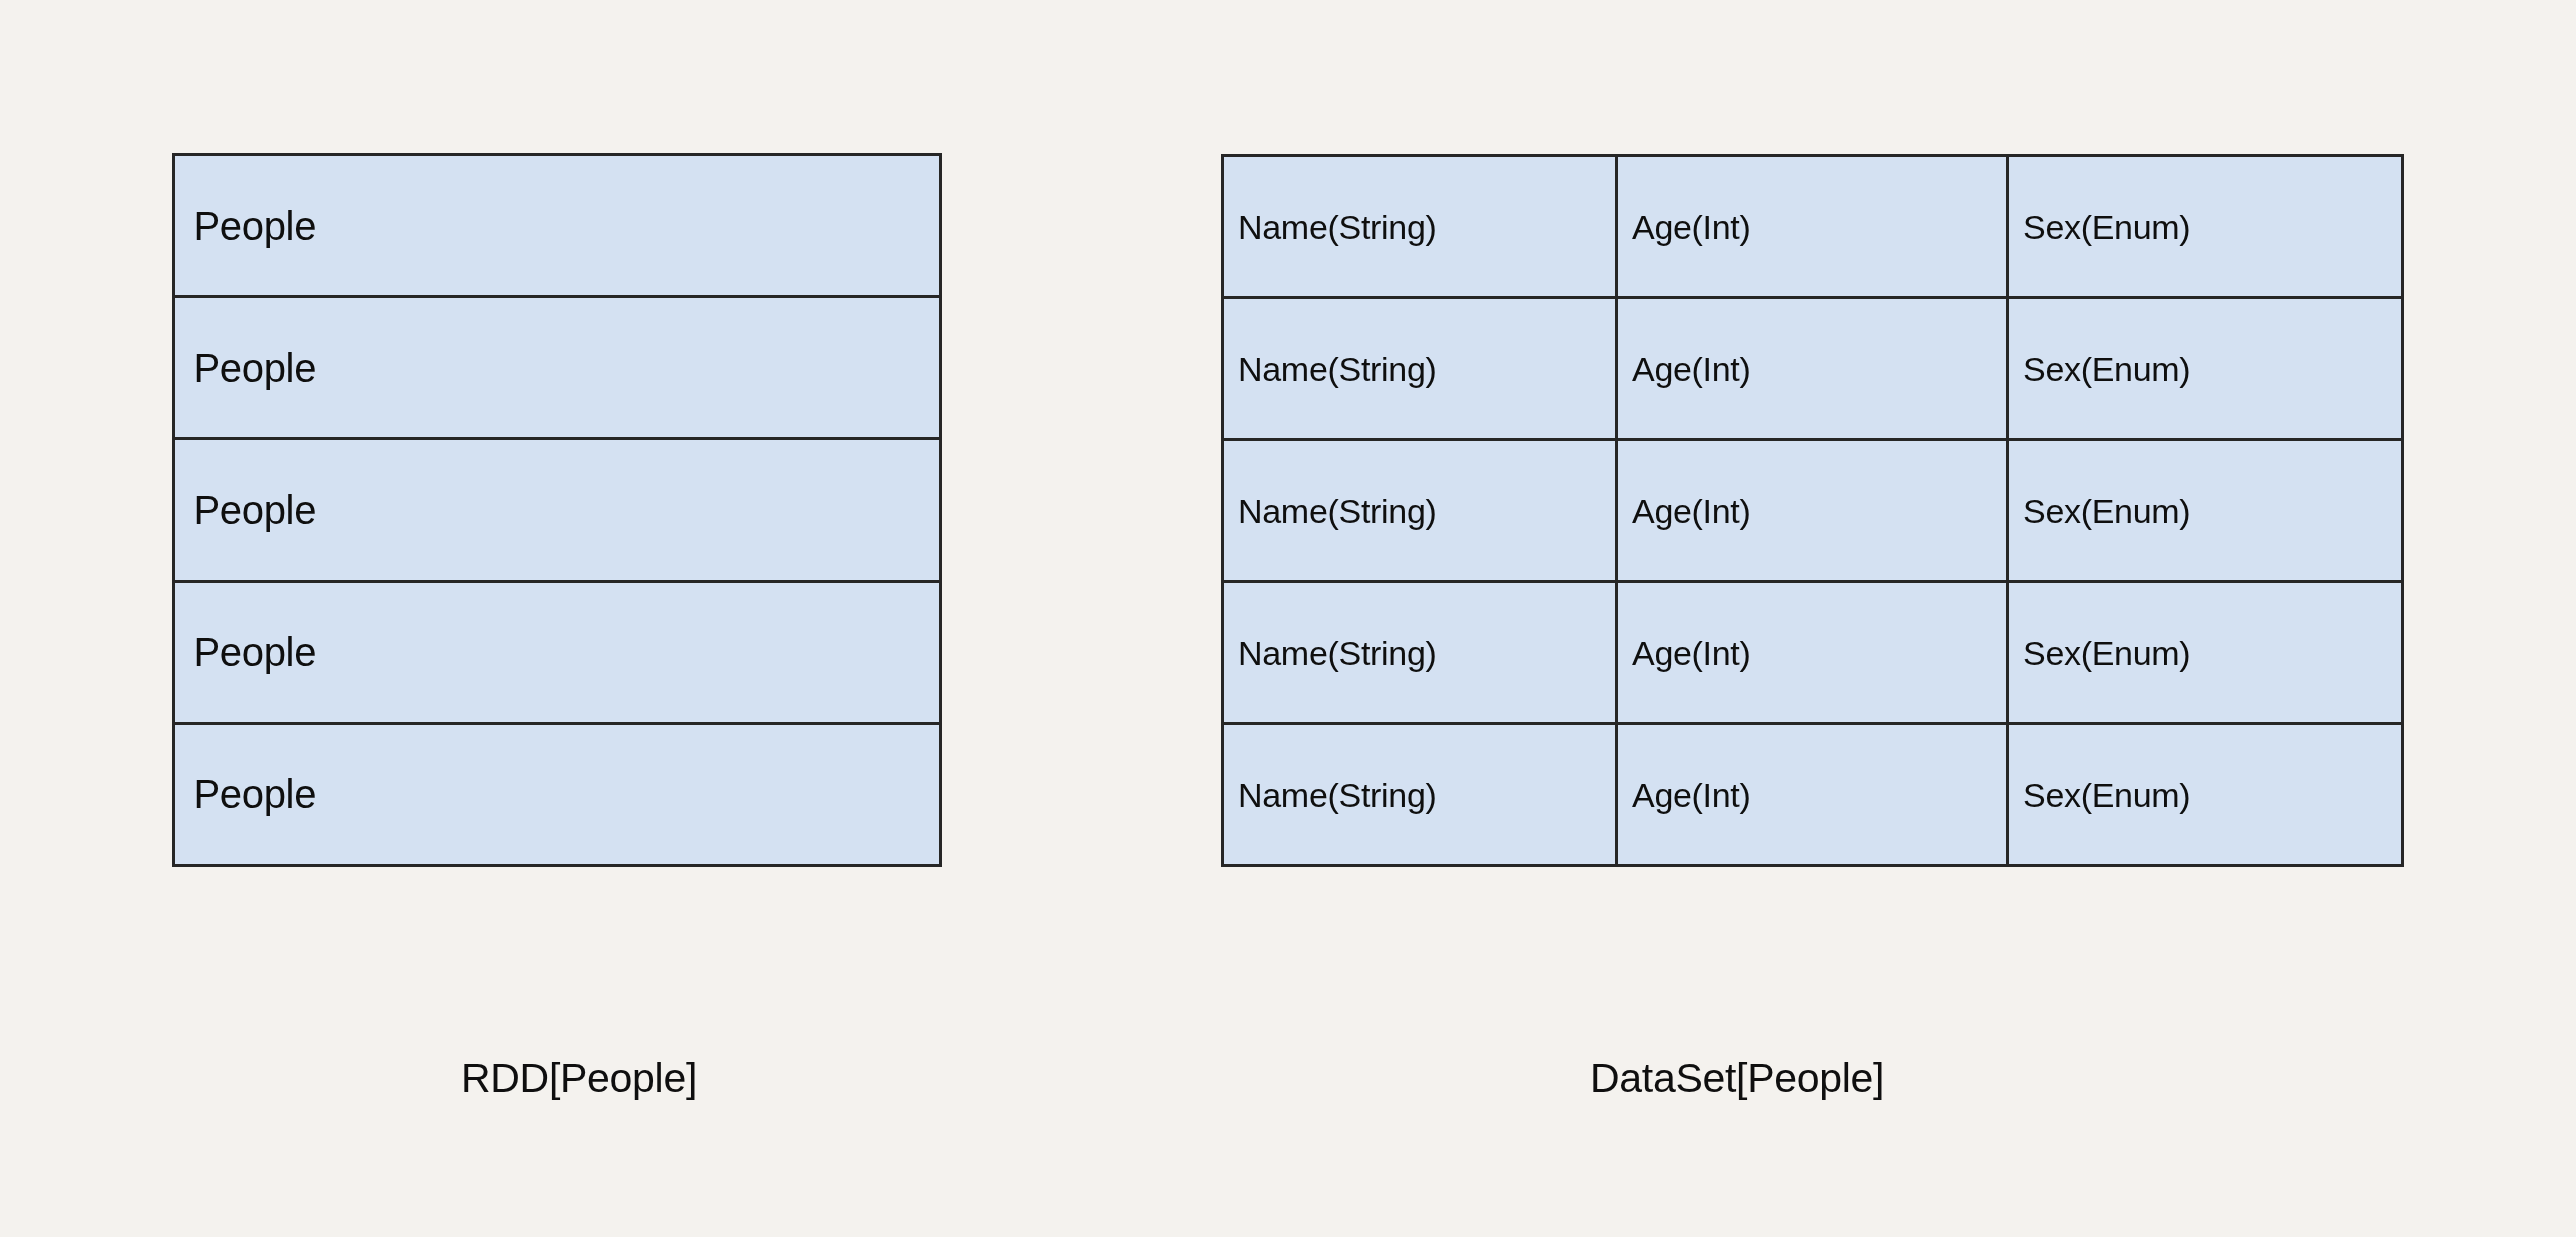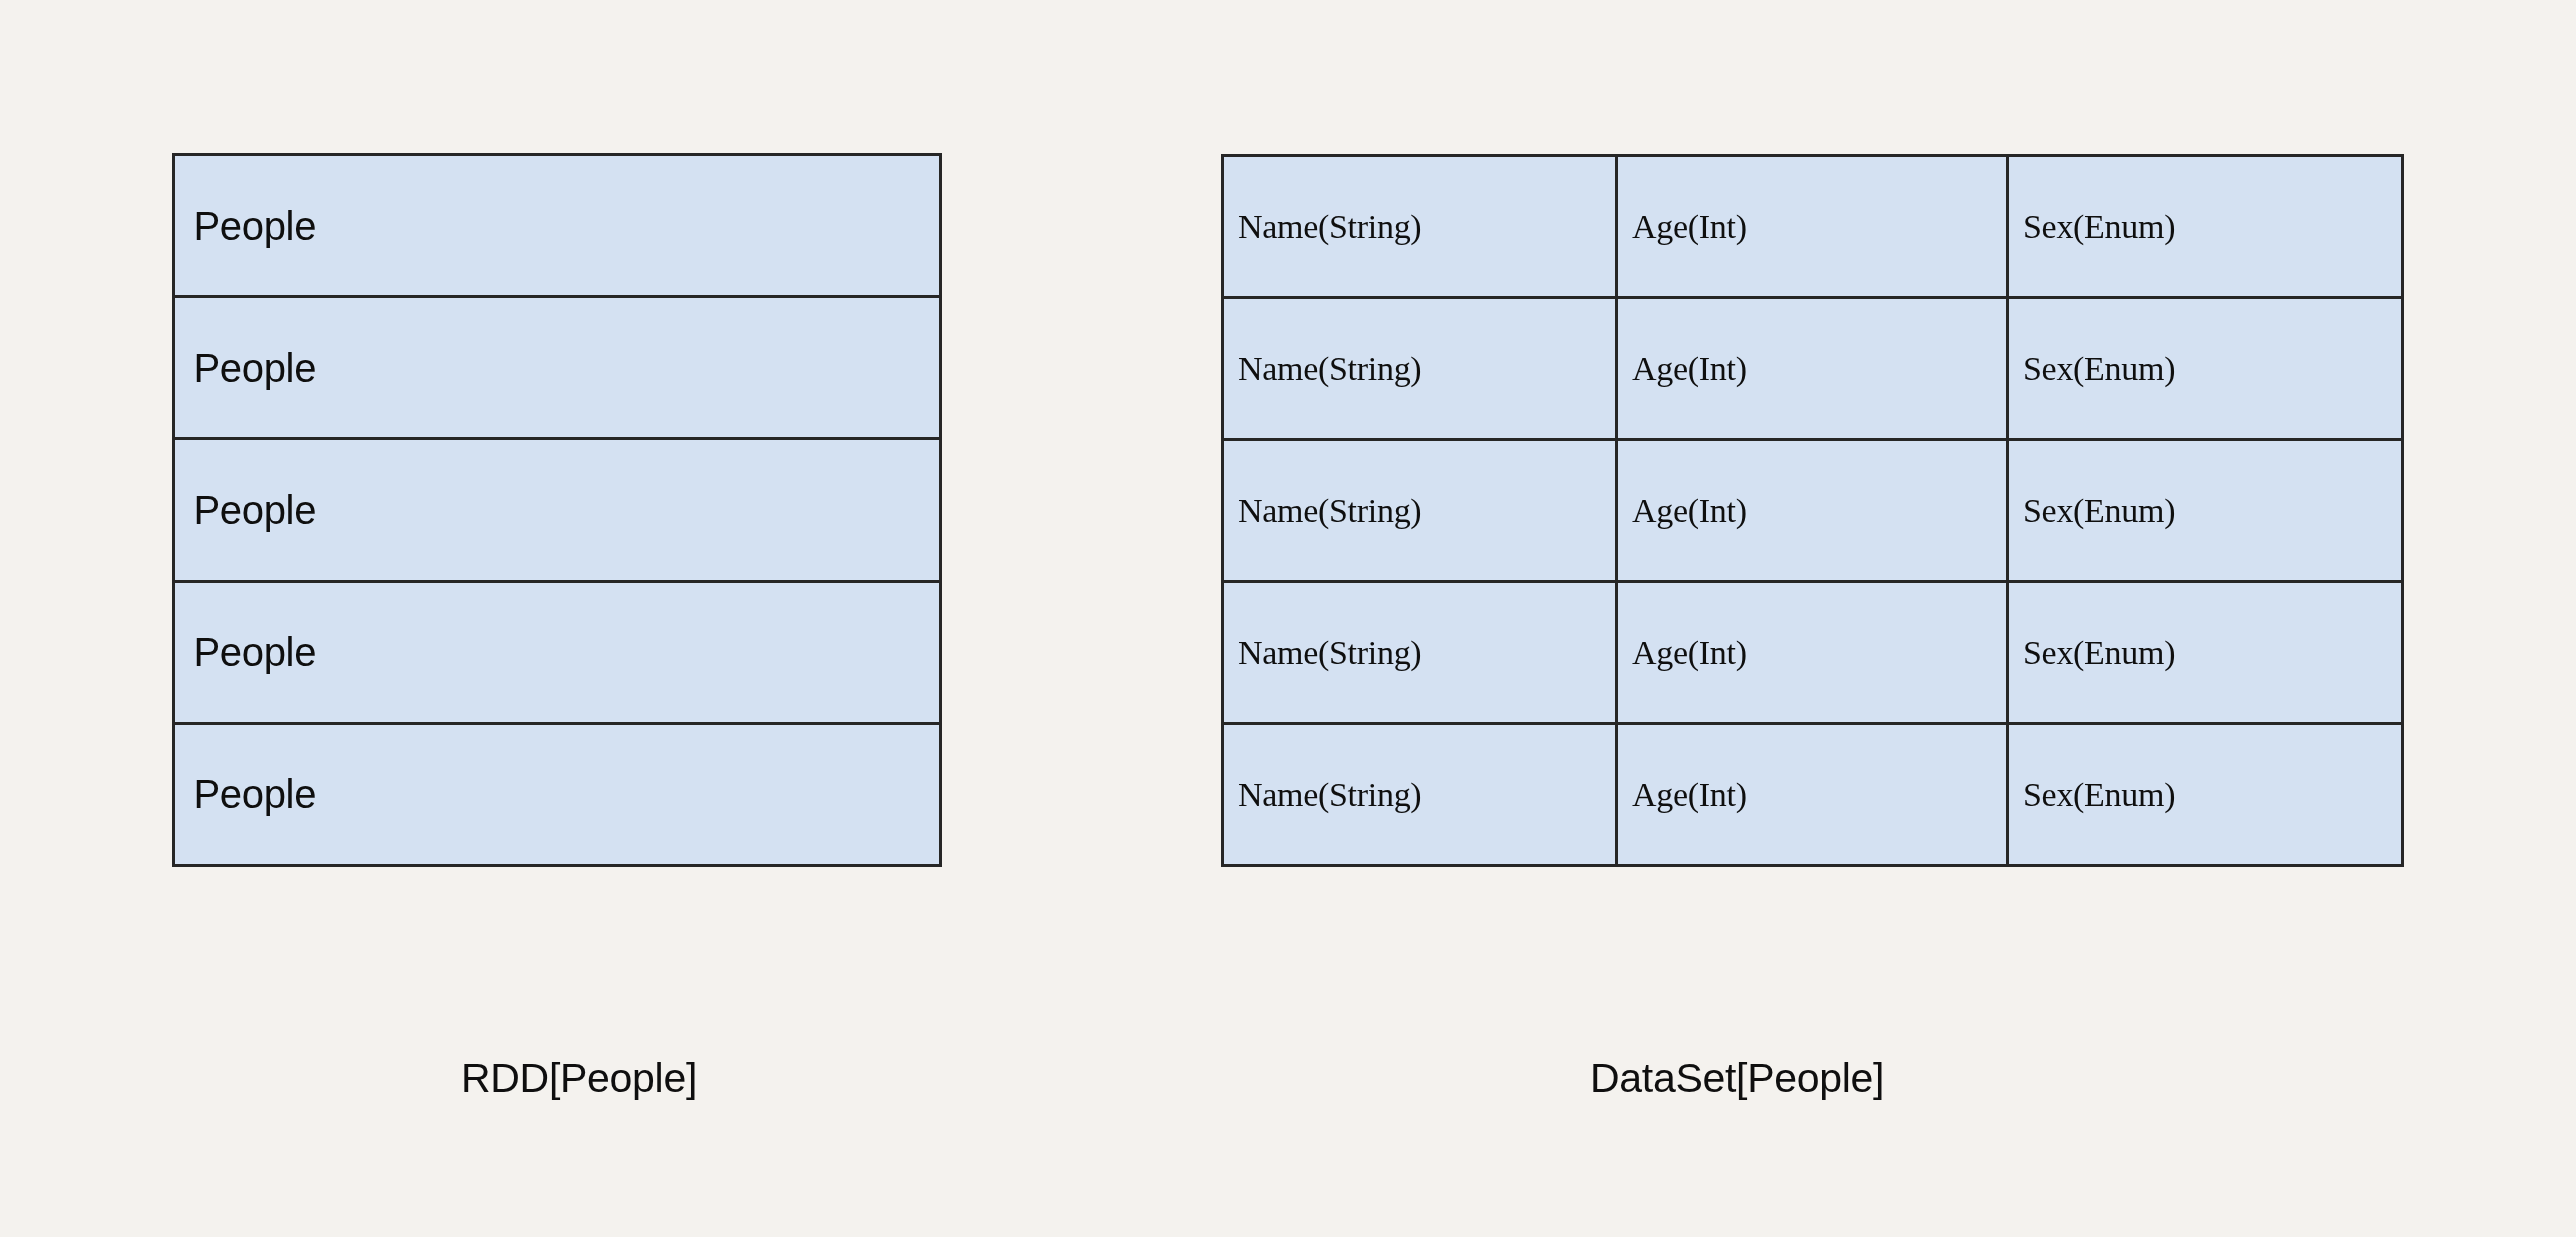--- a/index.html
+++ b/index.html
@@ -75,21 +75,20 @@
     padding: 0 0 0 14px;
     vertical-align: middle;
     font-size: 34px;
     line-height: 1.0;
     color: #0f0f0f;
     letter-spacing: -0.3px;
     height: 142px;
     box-sizing: border-box;
     white-space: nowrap;
     overflow: hidden;
-    font-family: Liberation Serif, serif;
   }
   #dataset-table col.c-name { width: 394px; }
   #dataset-table col.c-age  { width: 391px; }
   #dataset-table col.c-sex  { width: 395px; }
 
   
   .caption {
     position: absolute;
     font-size: 41px;
     line-height: 1.0;

